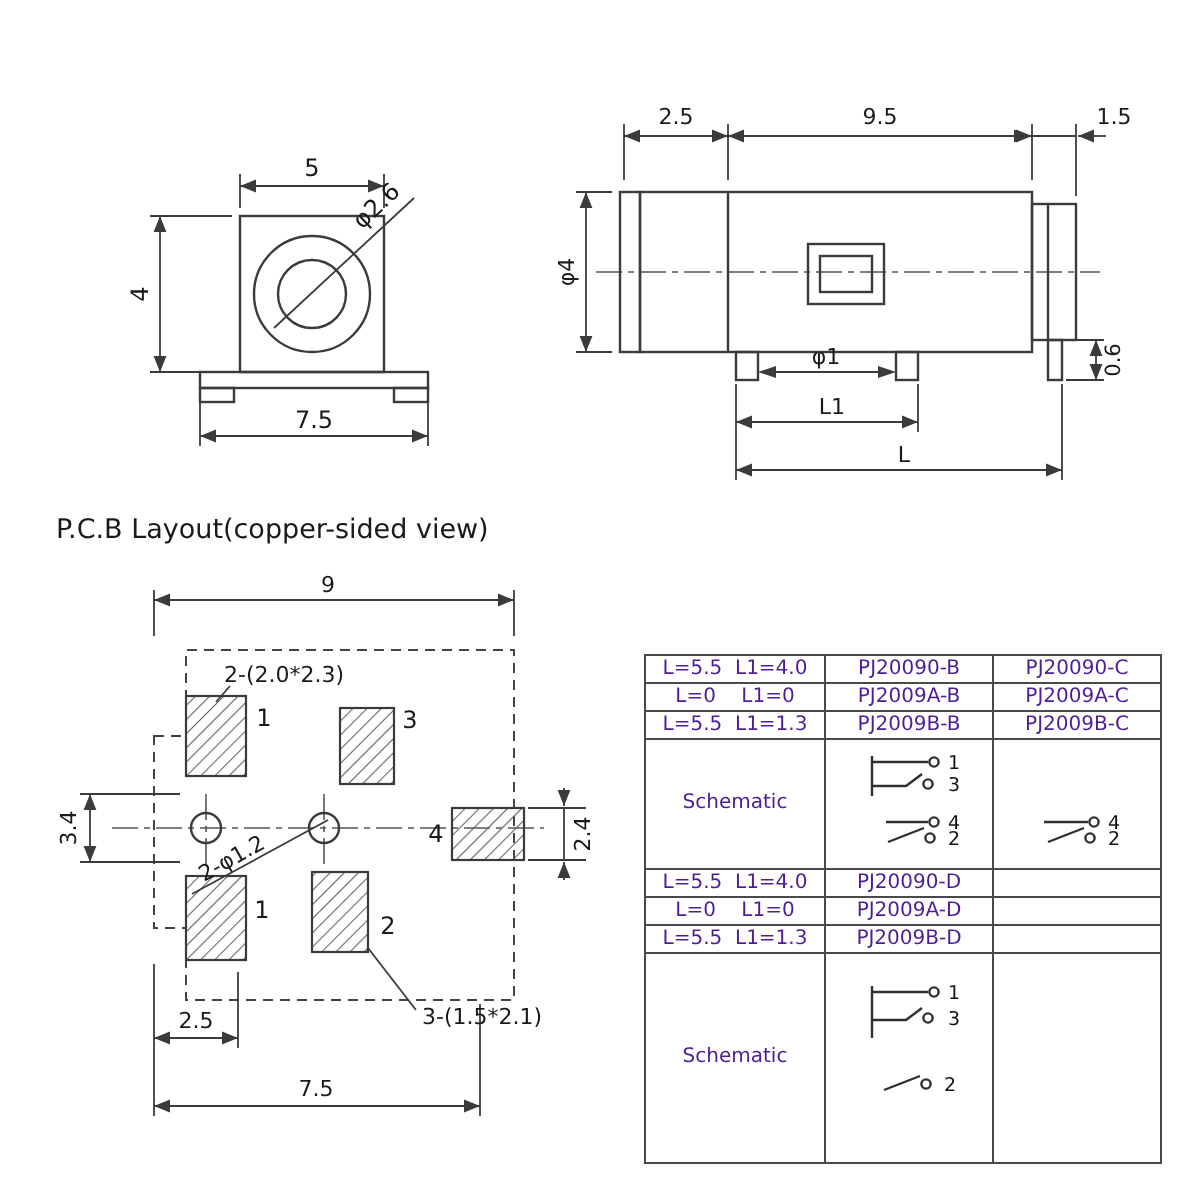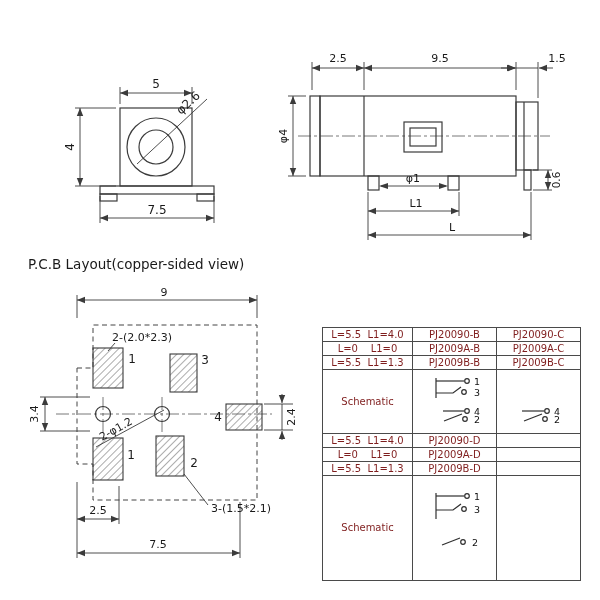--- a/index.html
+++ b/index.html
@@ -9,21 +9,21 @@
   .s   { stroke:#3b3b3b; stroke-width:1.2; fill:none; }
   .dim { stroke:#3b3b3b; stroke-width:0.9; fill:none; }
   .cl  { stroke:#555555; stroke-width:0.8; fill:none; stroke-dasharray:13 3 3 3; }
   .dash{ stroke:#444444; stroke-width:1; fill:none; stroke-dasharray:5 3.5; }
   .pad { stroke:#3b3b3b; stroke-width:1.1; }
   svg text { fill:#1a1a1a; font-family:"DejaVu Sans", sans-serif; }
   .t10 { font-size:10.5px; }
   .t11 { font-size:11px; }
   .t12 { font-size:12px; }
   .t13 { font-size:13.5px; }
-  .parts-table { position:absolute; left:322px; top:327px; width:258px; border-collapse:collapse; table-layout:fixed; color:#7f1d1d; }
+  .parts-table { position:absolute; left:322px; top:327px; width:258px; border-collapse:collapse; table-layout:fixed; color:#4c1d95; }
   .parts-table td { border:1px solid #4a4a4a; text-align:center; vertical-align:middle; padding:0; font-size:10px; line-height:12px; overflow:hidden; }
   .dims-cell { white-space:pre; }
   .r-txt td { height:13px; }
   .r-schem-top td { height:62px; }
   .r-schem-bottom td { height:104px; }
   .schem-label { font-size:10.5px; }
   .ss { stroke:#2f2f2f; stroke-width:1.2; fill:none; }
   .st { font-size:9.5px; fill:#111111; }
 </style>
 </head>

